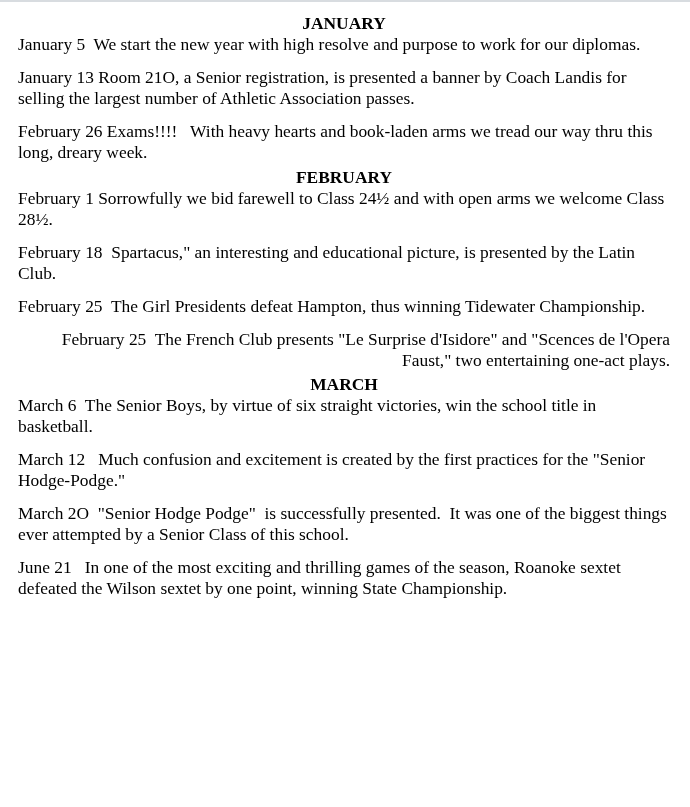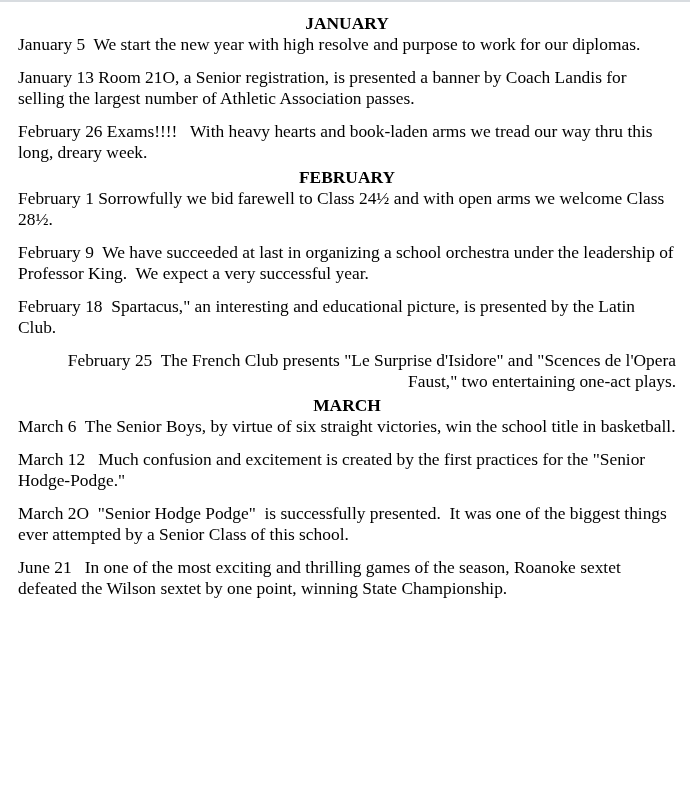--- a/index.html
+++ b/index.html
@@ -12,21 +12,21 @@
       height: 807px;
       overflow: hidden;
       border-top: 2px solid #d8dce0;
       box-sizing: border-box;
       font-family: "Liberation Serif", "DejaVu Serif", serif;
       color: #000000;
       font-size: 17.4px;
       line-height: 21px;
     }
     .page {
-      padding: 11px 14px 0 18px;
+      padding: 11px 20px 0 18px;
     }
     .month-heading {
       text-align: center;
       font-weight: bold;
       font-size: 17.4px;
       line-height: 21px;
       margin: 0;
     }
     .entry {
       margin: 0 0 12px 0;
@@ -49,22 +49,22 @@
   <div class="section">
     <h2 class="month-heading">JANUARY</h2>
     <p class="entry entry-text">January 5  We start the new year with high resolve and purpose to work for our diplomas.</p>
     <p class="entry entry-text">January 13 Room 21O, a Senior registration, is presented a banner by Coach Landis for selling the largest number of Athletic Association passes.</p>
     <p class="entry entry-text" style="margin-bottom:4px;">February 26 Exams!!!!   With heavy hearts and book-laden arms we tread our way thru this long, dreary week.</p>
   </div>
 
   <div class="section">
     <h2 class="month-heading">FEBRUARY</h2>
     <p class="entry entry-text">February 1 Sorrowfully we bid farewell to Class 24½ and with open arms we welcome Class 28½.</p>
-    <p class="entry entry-text">February 9  We have succeeded at last in organizing a school orchestra under the leadership of Professor King.  We expect a very successful year.</p>
     <p class="entry entry-text">February 18  Spartacus," an interesting and educational picture, is presented by the Latin Club.</p>
+    <p class="entry entry-text">February 25  The Girl Presidents defeat Hampton, thus winning Tidewater Championship.</p>
     <p class="entry entry-text" style="margin-bottom:0;text-align:right;">February 25  The French Club presents "Le Surprise d'Isidore" and "Scences de l'Opera Faust," two entertaining one-act plays.</p>
   </div>
 
   <div class="section section-march">
     <h2 class="month-heading">MARCH</h2>
     <p class="entry entry-text">March 6  The Senior Boys, by virtue of six straight victories, win the school title in basketball.</p>
     <p class="entry entry-text">March 12   Much confusion and excitement is created by the first practices for the "Senior Hodge-Podge."</p>
     <p class="entry entry-text">March 2O  "Senior Hodge Podge"  is successfully presented.  It was one of the biggest things ever attempted by a Senior Class of this school.</p>
     <p class="entry entry-text">June 21   In one of the most exciting and thrilling games of the season, Roanoke sextet
 defeated the Wilson sextet by one point, winning State Championship.</p>

